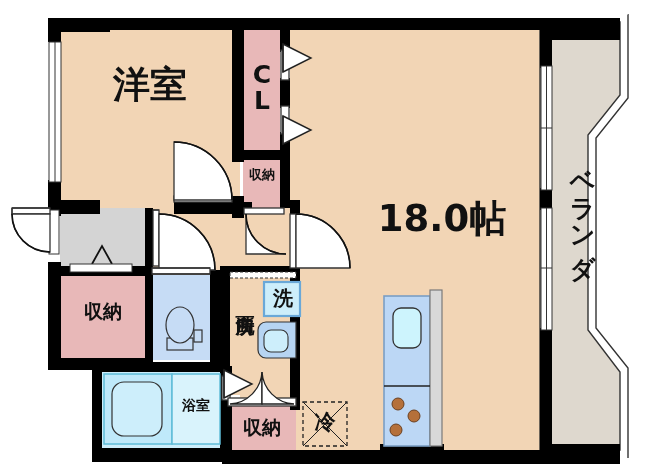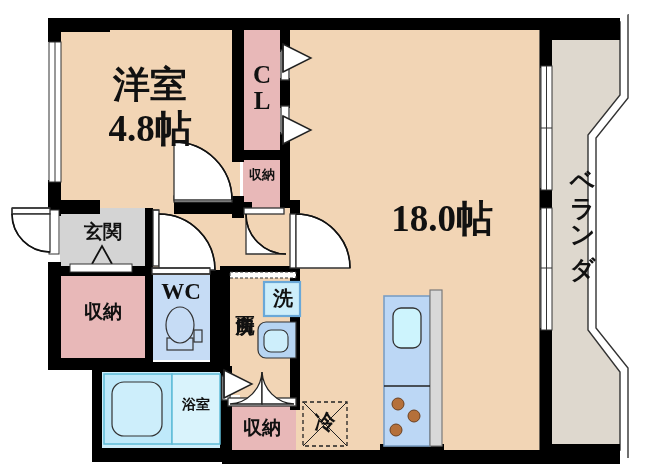--- a/index.html
+++ b/index.html
@@ -1,21 +1,21 @@
 <!DOCTYPE html>
 <html><head>
 <meta charset="utf-8">
 <title>間取り図</title>
 <style>
   html,body{margin:0;padding:0;background:#ffffff;}
   body{font-family:"DejaVu Sans","Liberation Sans",sans-serif;}
   #plan{position:relative;width:656px;height:471px;background:#ffffff;overflow:hidden;}
   #plan svg{position:absolute;left:0;top:0;}
   .lbl{position:absolute;font-weight:bold;color:#111111;white-space:nowrap;
-       text-align:center;line-height:1.02;letter-spacing:0px;font-family:Liberation Serif, serif;}
+       text-align:center;line-height:1.02;letter-spacing:0px;}
   .vert{writing-mode:vertical-rl;text-orientation:upright;line-height:1.0;}
 </style>
 </head>
 <body>
 
 <div id="plan">
 
 <svg width="656" height="471" viewBox="0 0 656 471">
 
   <g>
@@ -251,36 +251,33 @@
     </g>
 
     <g>
       <rect x="230" y="272" width="66" height="6" fill="#ffffff" stroke="#333333" stroke-width="1" stroke-dasharray="3 2"></rect>
     </g>
   </g>
 
 </svg>
 
 <div class="lbl" style="left:90px;top:66px;width:120px;font-size:37px;">洋室</div>
-<div class="lbl" style="left:88px;top:110px;width:124px;font-size:37px;">4.8帖</div>
 
 <div class="lbl" style="left:374px;top:200px;width:136px;font-size:37px;">18.0帖</div>
 
 <div class="lbl" style="left:245px;top:62px;width:34px;font-size:25px;">C</div>
 <div class="lbl" style="left:245px;top:88px;width:34px;font-size:25px;">L</div>
 
-<div class="lbl" style="left:62px;top:222px;width:82px;font-size:19px;">玄関</div>
 
 <div class="lbl" style="left:62px;top:302px;width:82px;font-size:19px;">収納</div>
 
 <div class="lbl" style="left:242px;top:168px;width:40px;font-size:13px;">収納</div>
 
 <div class="lbl" style="left:228px;top:418px;width:68px;font-size:19px;">収納</div>
 
-<div class="lbl" style="left:152px;top:280px;width:58px;font-size:23px;">WC</div>
 
 <div class="lbl vert" style="left:236px;top:300px;font-size:19px;">洗面所</div>
 
 <div class="lbl" style="left:166px;top:398px;width:60px;font-size:14px;">浴室</div>
 
 <div class="lbl vert" style="left:570px;top:152px;font-size:25px;">ベランダ</div>
 
 <div class="lbl" style="left:268px;top:288px;width:30px;font-size:20px;">洗</div>
 
 <div class="lbl" style="left:310px;top:412px;width:30px;font-size:21px;">冷</div>

